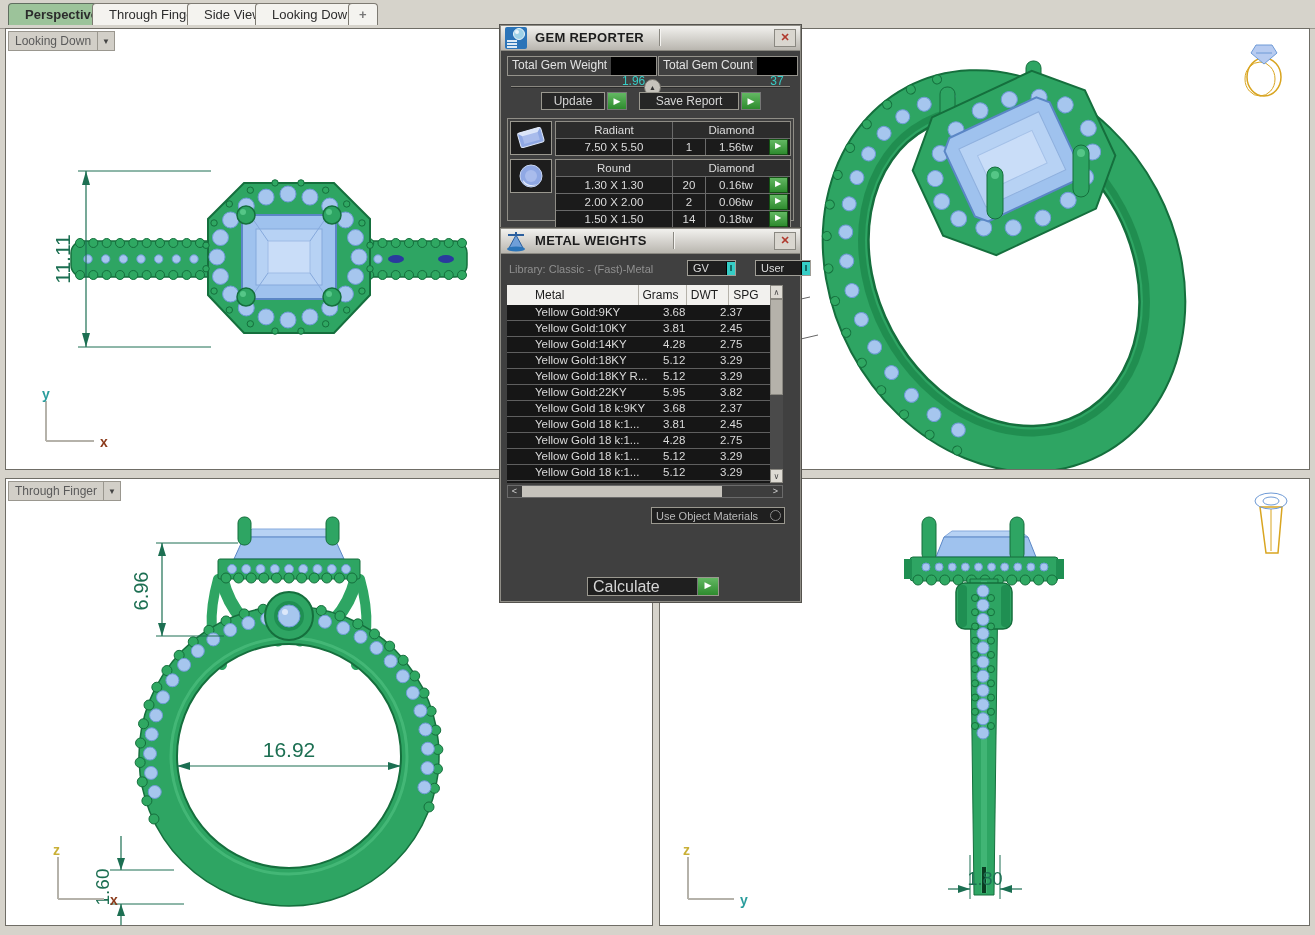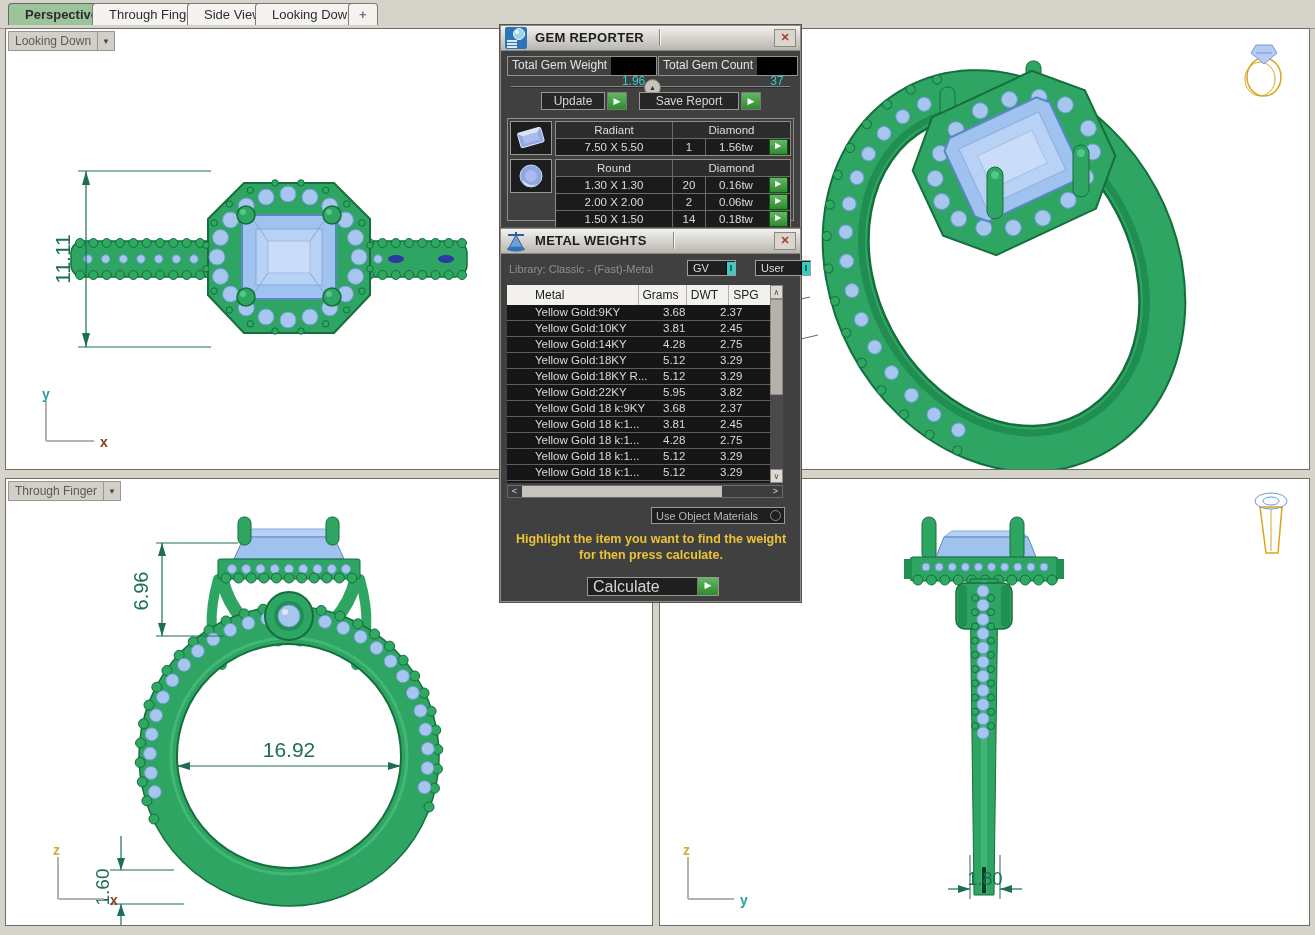--- a/index.html
+++ b/index.html
@@ -814,24 +814,20 @@
       <div class="lt">&lt;</div>
       <div class="thumb"></div>
       <div class="rt">&gt;</div>
     </div>
 
     <div class="uom">
       <span class="t">Use Object Materials</span>
       <span class="o"></span>
     </div>
 
-    <div class="instr">
-      <div>Highlight the item you want to find the weight</div>
-      <div>for then press calculate.</div>
-    </div>
 
     <div class="calc">
       <span class="t">Calculate</span>
       <span class="g">▶</span>
     </div>
   </div>
 
 </div>
 
 </body></html>

